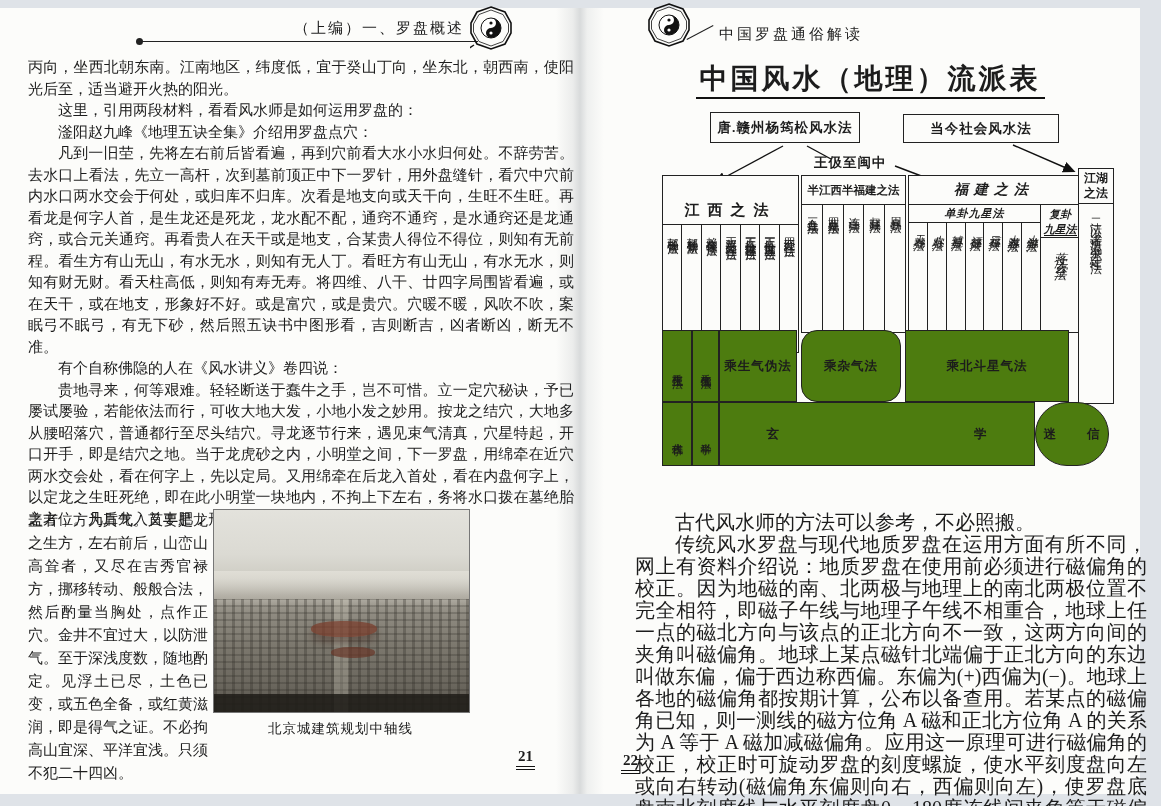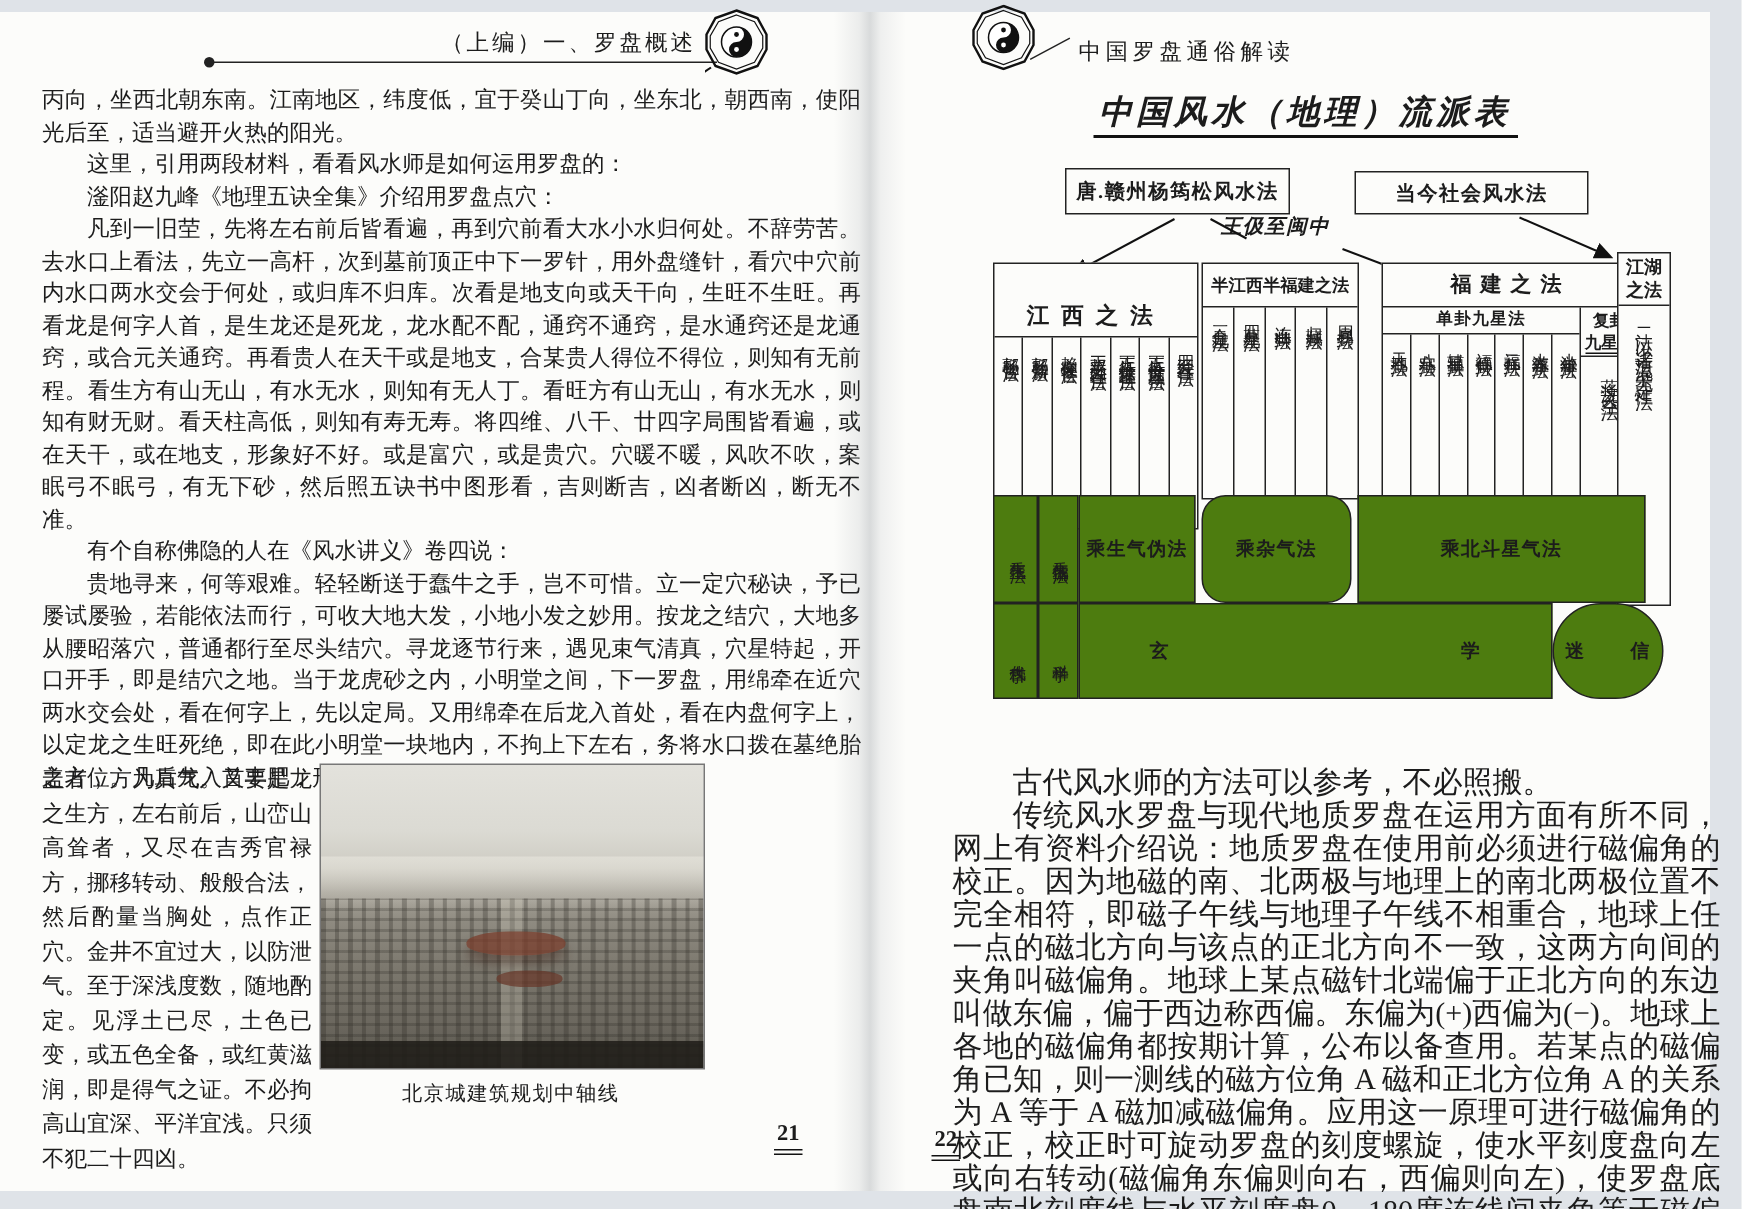--- a/index.html
+++ b/index.html
@@ -47,44 +47,44 @@
   .photo .roof2{position:absolute;left:46%;top:68%;width:44px;height:11px;border-radius:45%;background:rgba(104,54,40,0.7);}
   .photo .axis{position:absolute;left:47%;top:44%;width:14px;height:56%;background:rgba(220,215,200,0.25);}
   .photo .treeband{position:absolute;left:0;bottom:0;width:100%;height:9%;background:rgba(30,28,24,0.85);}
   .caption{margin-top:7px;text-align:center;font-size:13.5px;letter-spacing:1px;}
   .pagenum{position:absolute;font-weight:bold;font-size:15px;border-bottom:4px double #111;padding:0 2px 1px 2px;}
   .pn21{left:488px;top:740px;}
   .pn22{left:6px;top:744px;}
 
   
   .dg-title{position:absolute;left:40px;top:52px;width:430px;text-align:center;}
-  .dg-title span{font-size:22px;font-weight:bold;letter-spacing:3px;border-bottom:2px solid #111;padding:0 4px 3px 4px;font-style:italic;}
+  .dg-title span{font-size:28px;font-weight:bold;letter-spacing:3px;border-bottom:2px solid #111;padding:0 4px 3px 4px;}
   .dbox{position:absolute;border:1.5px solid #222;font-weight:bold;font-size:13.5px;
     display:flex;align-items:center;justify-content:center;letter-spacing:1px;background:#fcfcfa;}
   .dbox-l{left:95px;top:104px;width:148px;height:29px;}
   .dbox-r{left:288px;top:106px;width:154px;height:27px;}
-  .flowlabel{position:absolute;left:199px;top:134px;font-weight:bold;font-size:13.5px;letter-spacing:1px;font-style:italic;}
+  .flowlabel{position:absolute;left:199px;top:146px;font-weight:bold;font-size:13.5px;letter-spacing:1px;}
   .arrows{position:absolute;left:0;top:95px;width:525px;height:95px;pointer-events:none;}
 
   .sect{position:absolute;border:1.2px solid #222;background:#fcfcfa;}
   .sect-hd{font-weight:bold;display:flex;align-items:center;justify-content:center;border-bottom:1.2px solid #222;}
   .cols{display:flex;}
   .vcol{flex:1;border-left:1px solid #222;display:flex;justify-content:center;padding-top:3px;box-sizing:border-box;}
   .vcol:first-child{border-left:none;}
   .vt{writing-mode:vertical-rl;text-orientation:upright;font-size:11.5px;line-height:1;letter-spacing:1.5px;}
 
   .sect-jx{left:47px;top:167px;width:135px;}
   .sect-jx .sect-hd{height:28px;font-size:15px;letter-spacing:8px;margin-top:20px;}
   .sect-jx .cols{height:127px;}
 
   .sect-half{left:186px;top:167px;width:103px;}
   .sect-half .sect-hd{height:28px;font-size:11.5px;letter-spacing:0;}
   .sect-half .cols{height:127px;}
 
-  .sect-fj{left:306px;top:167px;width:170px;}
+  .sect-fj{left:293px;top:167px;width:170px;font-style:italic;}
   .sect-fj .sect-hd{height:28px;font-size:14px;letter-spacing:6px;}
   .fj-body{display:flex;height:127px;}
   .fj-single{width:131px;border-right:1.2px solid #222;display:flex;flex-direction:column;}
   .fj-single-hd{height:17px;font-size:11px;font-weight:bold;text-align:center;border-bottom:1px solid #222;line-height:17px;letter-spacing:1px;}
   .fj-single .cols{flex:1;}
   .fj-double{flex:1;display:flex;flex-direction:column;}
   .fj-double-hd{height:33px;font-size:11px;font-weight:bold;text-align:center;border-bottom:1px solid #222;line-height:15px;padding-top:2px;box-sizing:border-box;}
   .fj-double-hd .ul{border-bottom:1px solid #111;}
   .fj-double .dcol{flex:1;display:flex;justify-content:center;padding-top:4px;}
   .fj-double .vt{font-size:12.5px;letter-spacing:4px;}
@@ -292,21 +292,21 @@
       <div class="cell cellv" style="width:30px;">
           <span class="vt">乘生气正法</span>
         </div>
       <div class="cell cellv" style="width:27px;">
           <span class="vt">乘生气偏法</span>
         </div>
       <div class="cell cellh" style="width:78px;">乘生气伪法</div>
       <div class="gap3"></div>
       <div class="cell cellh" style="width:100px;border-radius:16px;">乘杂气法</div>
       <div class="gap3"></div>
-      <div class="cell cellh" style="width:192px;">乘北斗星气法</div>
+      <div class="cell cellh" style="width:164px;">乘北斗星气法</div>
     </div>
 
     <div class="rowc">
       <div class="cell cellv" style="width:30px;">
           <span class="vt">古代科学</span>
         </div>
       <div class="cell cellv" style="width:27px;">
           <span class="vt">半科学</span>
         </div>
       <div class="cell cellh xuan" style="width:316px;">玄 学</div>

